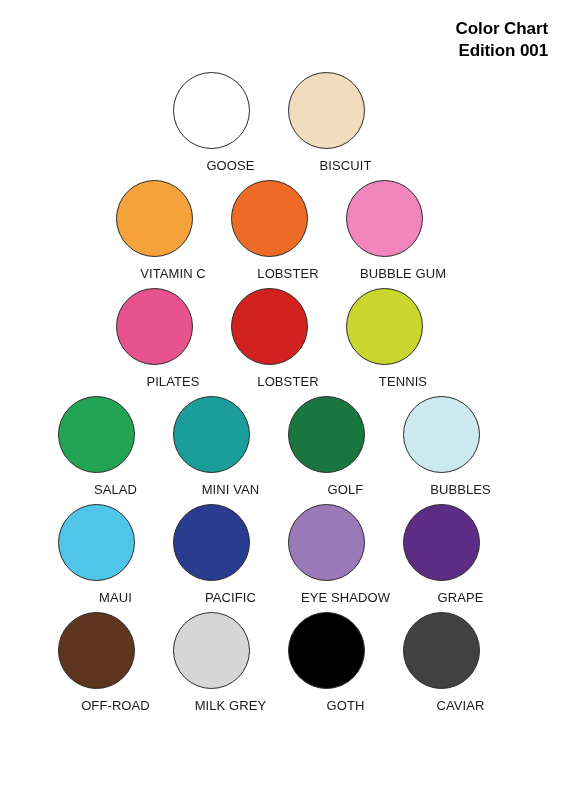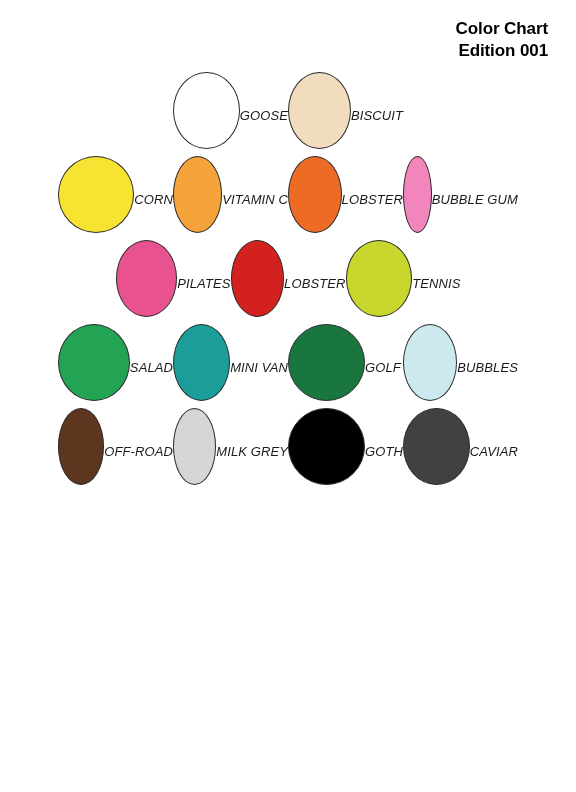--- a/index.html
+++ b/index.html
@@ -52,23 +52,21 @@
     display: flex;
     justify-content: center;
     align-items: flex-start;
     width: 576px;
     margin-bottom: 7px;
   }
 
   .swatch {
     width: 115px;
     display: flex;
-    flex-direction: row;
-    align-items: center;
-    font-style: italic;
+    flex-direction: column;
   }
 
   .swatch-circle {
     width: 77px;
     height: 77px;
     border-radius: 50%;
     border: 1.1px solid #2b2b2b;
     box-sizing: border-box;
   }
 
@@ -97,24 +95,20 @@
         <div class="swatch">
           <div class="swatch-circle" style="background: rgb(255, 255, 255);"></div>
           <div class="swatch-label">GOOSE</div>
         </div>
         <div class="swatch">
           <div class="swatch-circle" style="background: rgb(241, 220, 189);"></div>
           <div class="swatch-label">BISCUIT</div>
         </div>
       </div>
       <div class="swatch-row">
-        <div class="swatch">
-          <div class="swatch-circle" style="background: rgb(247, 227, 50);"></div>
-          <div class="swatch-label">CORN</div>
-        </div>
         <div class="swatch">
           <div class="swatch-circle" style="background: rgb(245, 163, 58);"></div>
           <div class="swatch-label">VITAMIN C</div>
         </div>
         <div class="swatch">
           <div class="swatch-circle" style="background: rgb(238, 107, 37);"></div>
           <div class="swatch-label">LOBSTER</div>
         </div>
         <div class="swatch">
           <div class="swatch-circle" style="background: rgb(242, 133, 187);"></div>
@@ -148,20 +142,38 @@
           <div class="swatch-circle" style="background: rgb(25, 118, 62);"></div>
           <div class="swatch-label">GOLF</div>
         </div>
         <div class="swatch">
           <div class="swatch-circle" style="background: rgb(203, 233, 239);"></div>
           <div class="swatch-label">BUBBLES</div>
         </div>
       </div>
       <div class="swatch-row">
         <div class="swatch">
+          <div class="swatch-circle" style="background: rgb(79, 198, 232);"></div>
+          <div class="swatch-label">MAUI</div>
+        </div>
+        <div class="swatch">
+          <div class="swatch-circle" style="background: rgb(42, 60, 143);"></div>
+          <div class="swatch-label">PACIFIC</div>
+        </div>
+        <div class="swatch">
+          <div class="swatch-circle" style="background: rgb(154, 121, 184);"></div>
+          <div class="swatch-label">EYE SHADOW</div>
+        </div>
+        <div class="swatch">
+          <div class="swatch-circle" style="background: rgb(93, 45, 134);"></div>
+          <div class="swatch-label">GRAPE</div>
+        </div>
+      </div>
+      <div class="swatch-row">
+        <div class="swatch">
           <div class="swatch-circle" style="background: rgb(94, 54, 32);"></div>
           <div class="swatch-label">OFF-ROAD</div>
         </div>
         <div class="swatch">
           <div class="swatch-circle" style="background: rgb(214, 214, 214);"></div>
           <div class="swatch-label">MILK GREY</div>
         </div>
         <div class="swatch">
           <div class="swatch-circle" style="background: rgb(0, 0, 0);"></div>
           <div class="swatch-label">GOTH</div>

